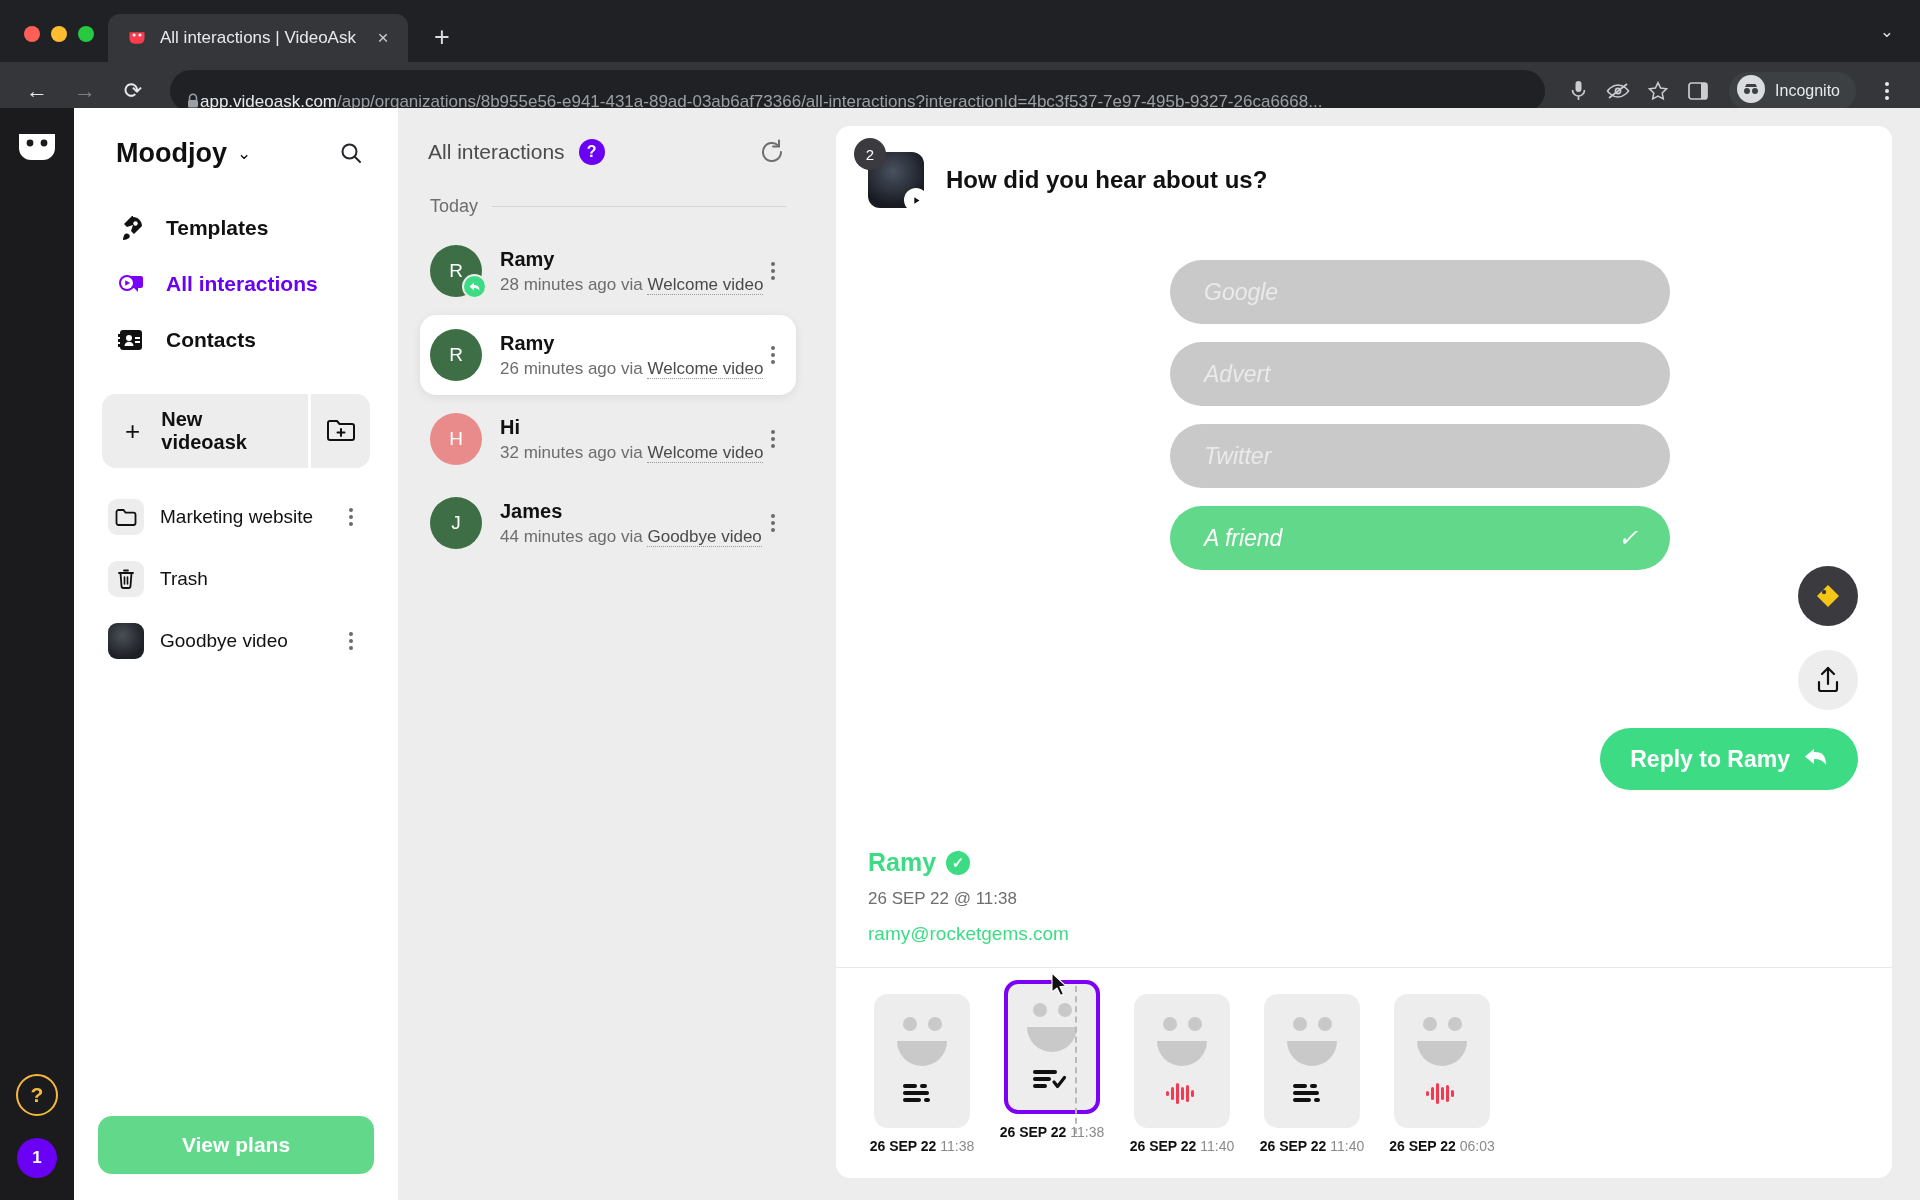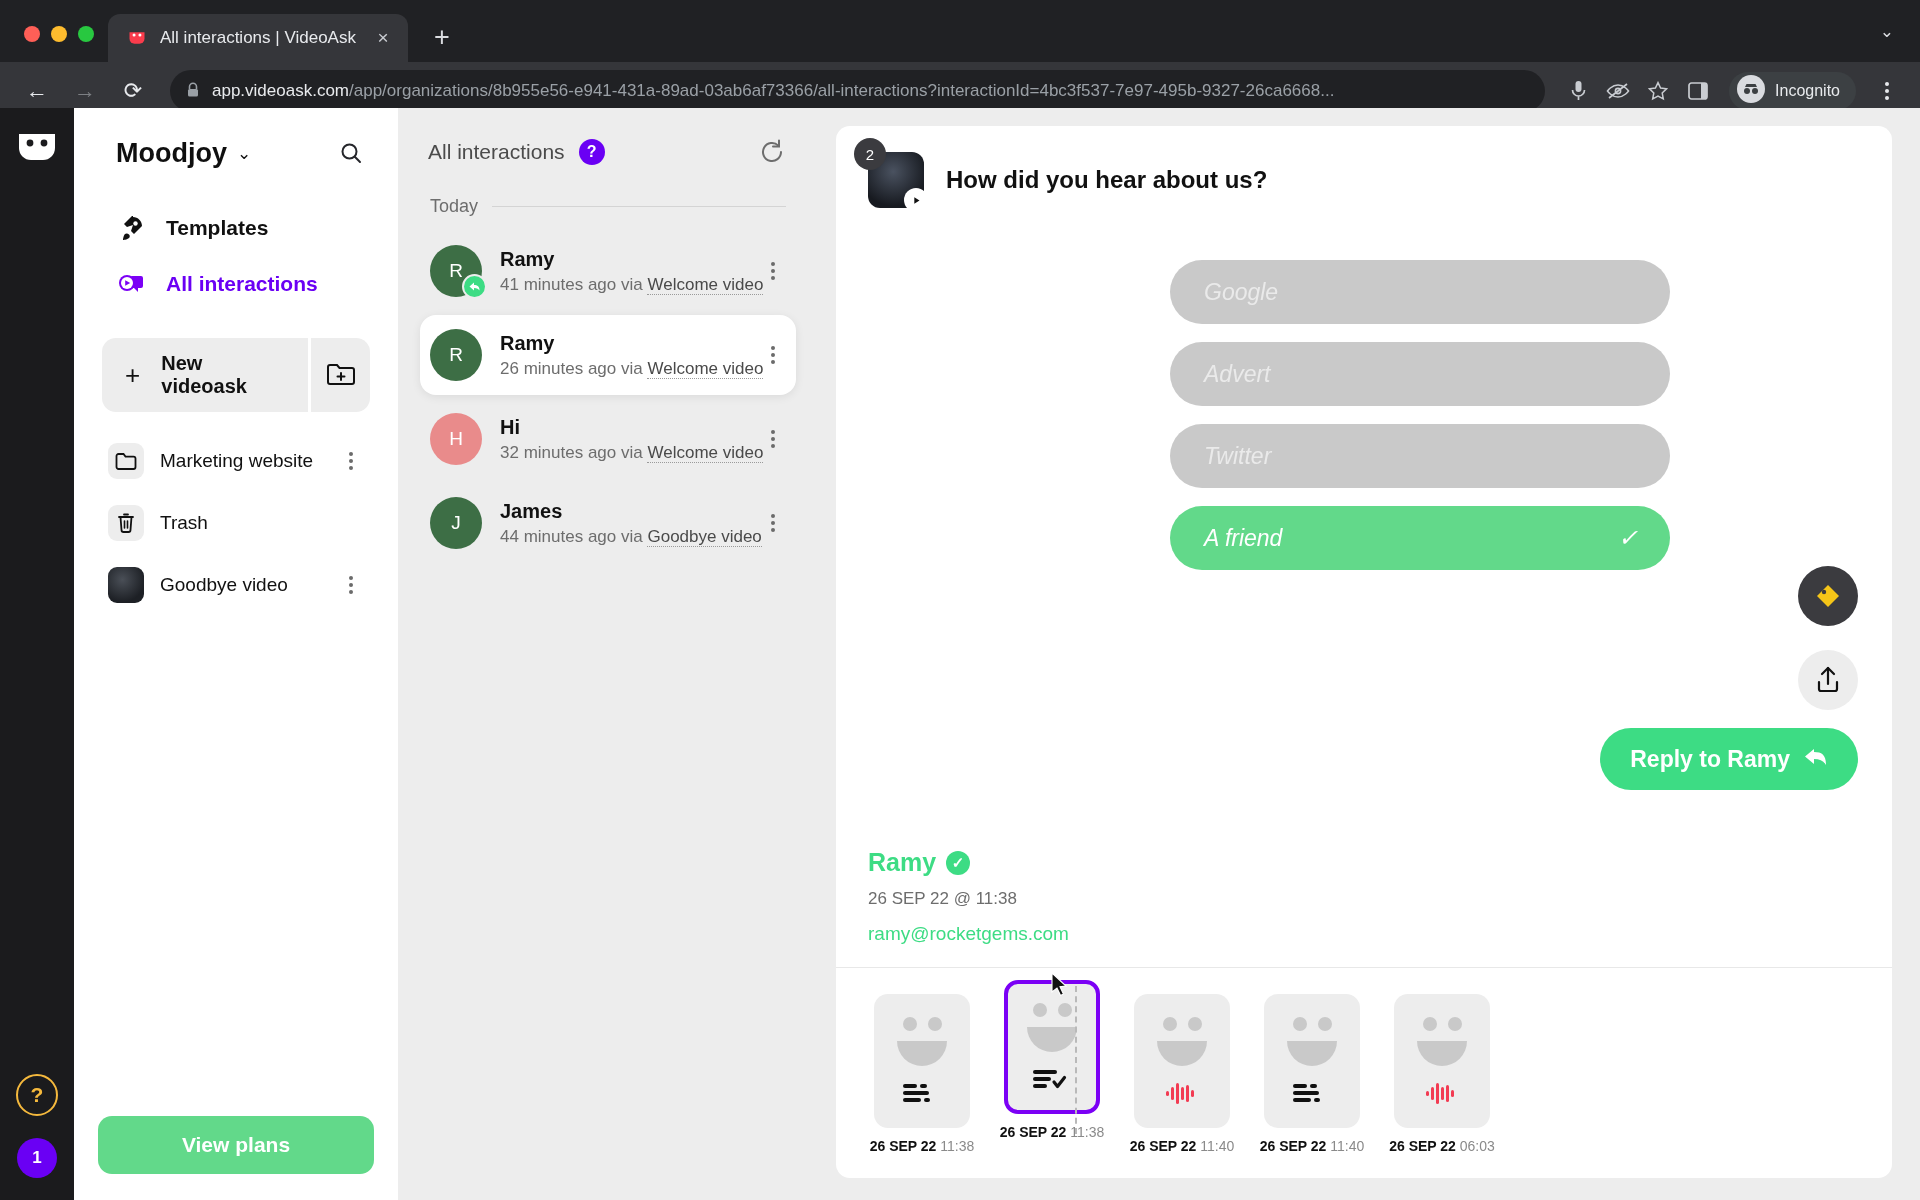--- a/index.html
+++ b/index.html
@@ -57,21 +57,21 @@
     display: flex; align-items: center; padding: 0 16px; gap: 6px;
   }
   .nav-btn {
     width: 42px; height: 42px; border-radius: 50%;
     display: flex; align-items: center; justify-content: center;
     color: #e8eaed; font-size: 22px; flex: none;
   }
   .nav-btn.dim { color: #7c7f83; }
   .urlbox {
     flex: 1; height: 42px; background: #202124; border-radius: 21px;
-    display: flex; align-items: center; padding: 0 16px; gap: 12px;
+    display: flex; align-items: flex-end; padding: 0 16px; 
     margin: 0 10px; overflow: hidden;
   }
   .lock { font-size: 15px; color: #9aa0a6; flex: none; }
   .url-text {
     font-size: 17px; color: #9aa0a6; white-space: nowrap;
     overflow: hidden; flex: 1;
   }
   .url-text b { color: #e8eaed; font-weight: 400; }
   .omni-icon {
     width: 34px; height: 34px; color: #c9ccd1;
@@ -448,20 +448,35 @@
           <svg width="30" height="30" viewBox="0 0 30 30">
               <path d="M16 7h9a2 2 0 0 1 2 2v8a2 2 0 0 1-2 2h-3v4l-4-4h-2a2 2 0 0 1-2-2V9a2 2 0 0 1 2-2z" fill="#7b00f5"></path>
               <circle cx="11" cy="14" r="8" fill="#7b00f5"></circle>
               <circle cx="11" cy="14" r="6" fill="#fff"></circle>
               <path d="M9.2 11.2l5 2.8-5 2.8z" fill="#7b00f5"></path>
             </svg>
         </span>
         <span class="nav-lbl">All interactions</span>
       </div>
 
+      <div class="nav-item">
+        <span class="nav-ico">
+          <svg width="30" height="30" viewBox="0 0 30 30">
+              <rect x="4" y="5" width="22" height="20" rx="3" fill="#111"></rect>
+              <rect x="2" y="9" width="4" height="3" fill="#111"></rect>
+              <rect x="2" y="14" width="4" height="3" fill="#111"></rect>
+              <rect x="2" y="19" width="4" height="3" fill="#111"></rect>
+              <circle cx="13" cy="13" r="3" fill="#fff"></circle>
+              <path d="M8.5 21c0-2.6 2-4.2 4.5-4.2s4.5 1.6 4.5 4.2z" fill="#fff"></path>
+              <rect x="19" y="12" width="5" height="2" fill="#fff"></rect>
+              <rect x="19" y="16" width="5" height="2" fill="#fff"></rect>
+            </svg>
+        </span>
+        <span class="nav-lbl">Contacts</span>
+      </div>
 
       <div class="newvideoask-row">
         <div class="nva-main">
           <span class="nva-plus">+</span>
           <span class="nva-lbl">New videoask</span>
         </div>
         <div class="nva-folder">
           <svg width="30" height="26" viewBox="0 0 30 26">
               <path d="M2 5a2 2 0 0 1 2-2h7l2.5 3H26a2 2 0 0 1 2 2v12a2 2 0 0 1-2 2H4a2 2 0 0 1-2-2z" stroke="#111" stroke-width="2" fill="none"></path>
               <path d="M15 11v7M11.5 14.5h7" stroke="#111" stroke-width="2" stroke-linecap="round"></path>
@@ -529,21 +544,21 @@
         <div class="avatar" style="background:#3d6e45">
           <span>R</span>
           <span class="reply-badge">
             <svg width="13" height="12" viewBox="0 0 13 12">
                 <path d="M6 1.5L1.5 5.5 6 9.5V7c3 0 4.5 1 5.5 2.5C11.5 5.5 9.5 4 6 4z" fill="#fff"></path>
               </svg>
           </span>
         </div>
         <div class="conv-body">
           <div class="conv-name">Ramy</div>
-          <div class="conv-sub"><span>41 minutes ago</span> <span>via</span> <span class="via-link">Welcome video</span></div>
+          <div class="conv-sub"><span>28 minutes ago</span> <span>via</span> <span class="via-link">Welcome video</span></div>
         </div>
         <span class="kebab">
             <i></i>
             <i></i>
             <i></i>
           </span>
       </div>
 
       <div class="conv selected">
         <div class="avatar" style="background:#3d6e45">

